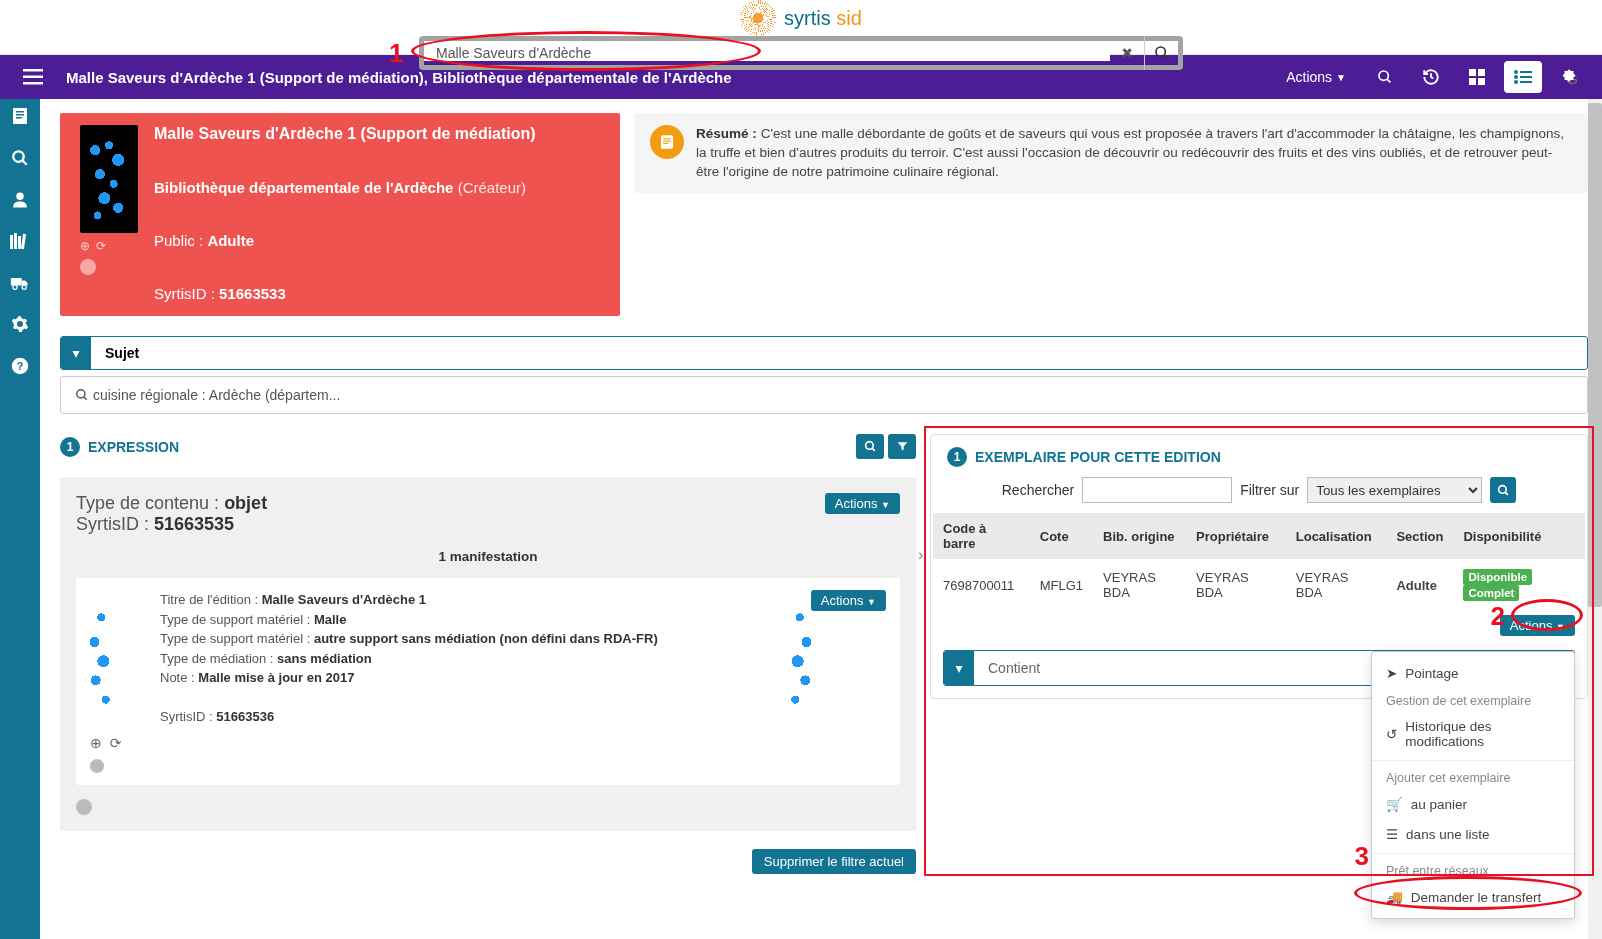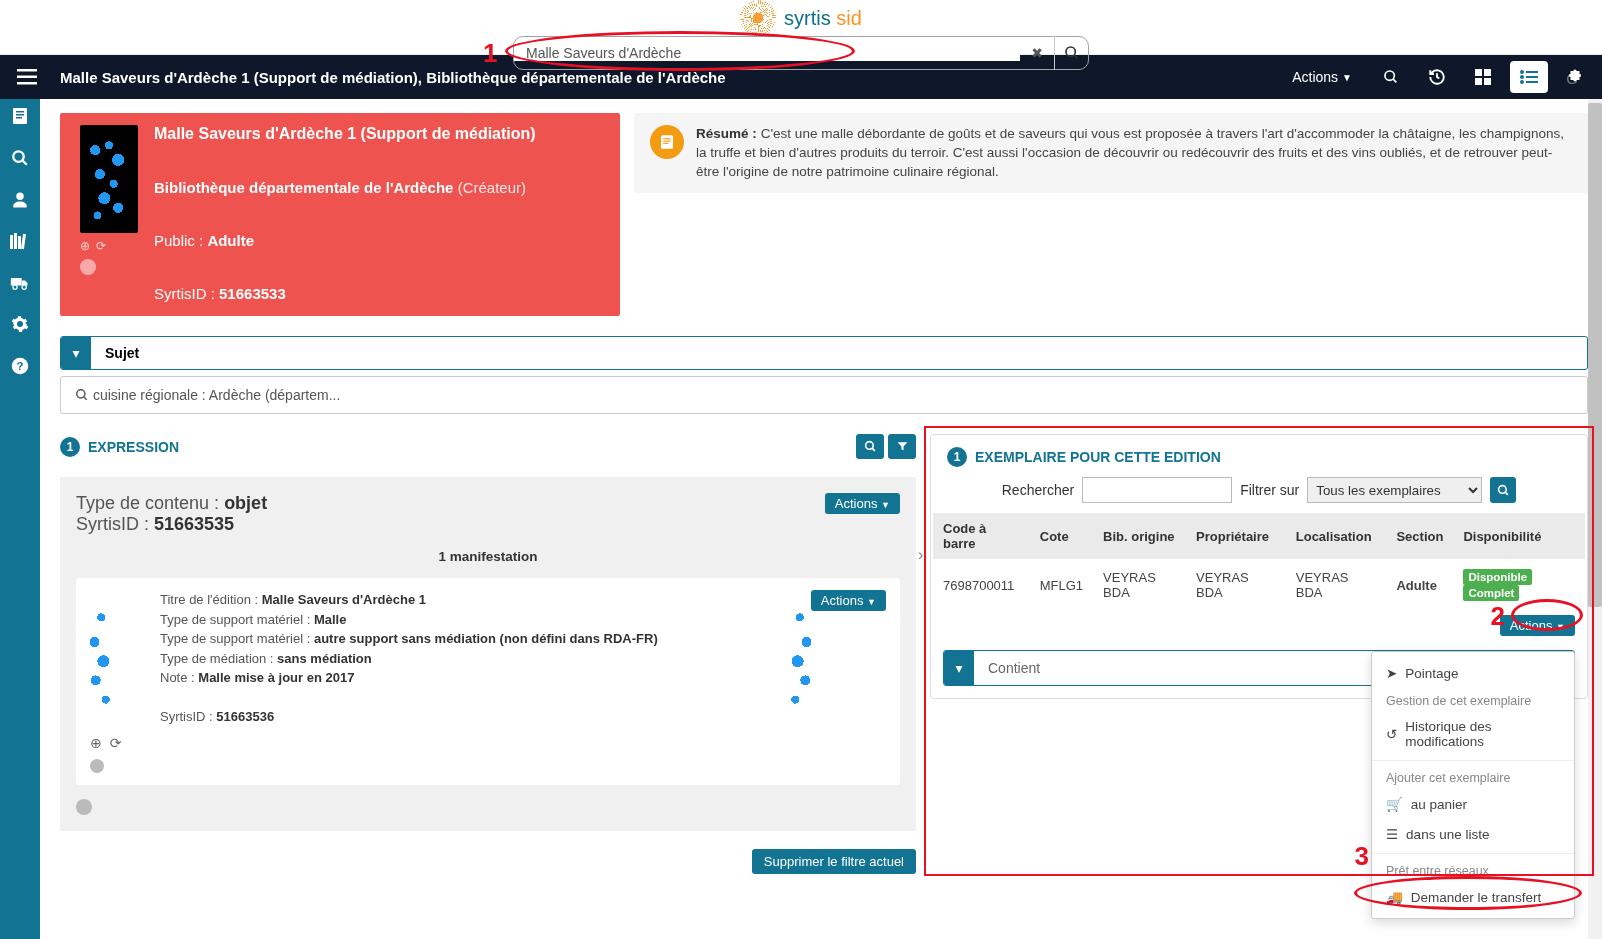--- a/index.html
+++ b/index.html
@@ -6,33 +6,33 @@
 body { background: #fff; font-size: 14px; color: #333; overflow-x: hidden; }
 
 
 .topbar { display: flex; align-items: center; height: 55px; padding: 0 16px; border-bottom: 1px solid #eee; flex-direction: column; }
 .logo { display: flex; align-items: center; gap: 8px; }
 .logo-mark { width: 36px; height: 36px; border-radius: 50%; background: radial-gradient(circle at center, #f7931e 20%, transparent 21%), repeating-conic-gradient(#f7931e 0 2deg, transparent 2deg 8deg); opacity: 0.9; }
 .logo-text { font-size: 20px; }
 .logo-syrtis { color: #0b6e8a; }
 .logo-sid { color: #f7931e; }
 .search-wrap { flex: 1; display: flex; justify-content: center; position: relative; }
-.search-box { display: flex; align-items: center; border: 1px solid #a3a3a3; border-radius: 10px; width: 576px; height: 34px; }
+.search-box { display: flex; align-items: center; border: 5px solid #a3a3a3; border-radius: 4px; width: 764px; height: 34px; }
 .search-input { flex: 1; border: none; padding: 0 12px; font-size: 14px; color: #555; outline: none; }
 .search-clear, .search-go { width: 34px; height: 34px; display: flex; align-items: center; justify-content: center; cursor: pointer; color: #555; }
 .search-go { border-left: 1px solid #ccc; }
 .top-g { color: #777; font-size: 15px; margin-left: auto; padding-right: 8px; }
 
 
 .annot { position: absolute; border: 3px solid #e81123; border-radius: 50%; pointer-events: none; z-index: 1000; }
 .annot-num { position: absolute; color: #e81123; font-weight: bold; font-size: 26px; z-index: 1001; pointer-events: none; }
 .annot-rect { position: absolute; border: 2px solid #e81123; pointer-events: none; z-index: 999; }
 
 
-.teal-bar { background: #0f172a; color: #fff; height: 44px; display: flex; align-items: center; padding: 0 8px; }
+.teal-bar { background: #4c1d95; color: #fff; height: 44px; display: flex; align-items: center; padding: 0 14px; }
 .hamburger { width: 38px; display: flex; justify-content: center; cursor: pointer; }
 .page-title { margin-left: 14px; font-weight: 600; font-size: 15px; }
 .teal-actions { margin-left: auto; display: flex; align-items: center; gap: 8px; }
 .teal-btn { padding: 6px 12px; color: #fff; cursor: pointer; display: flex; align-items: center; gap: 4px; }
 .teal-icon { width: 38px; height: 32px; display: flex; align-items: center; justify-content: center; cursor: pointer; border-radius: 4px; }
 .teal-icon.active { background: #fff; color: #127492; }
 
 
 .layout { display: flex; }
 .left-rail { width: 40px; background: #127492; min-height: calc(100vh - 99px); display: flex; flex-direction: column; align-items: center; padding-top: 8px; gap: 24px; color: #fff; }

